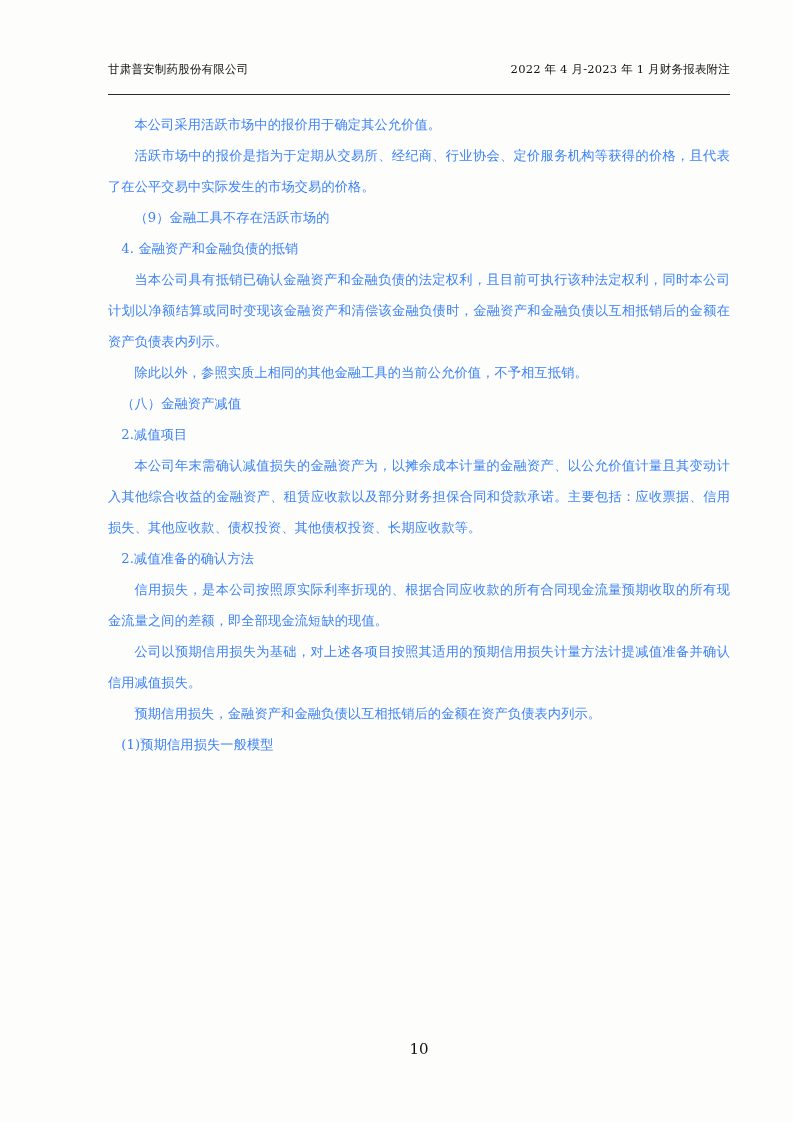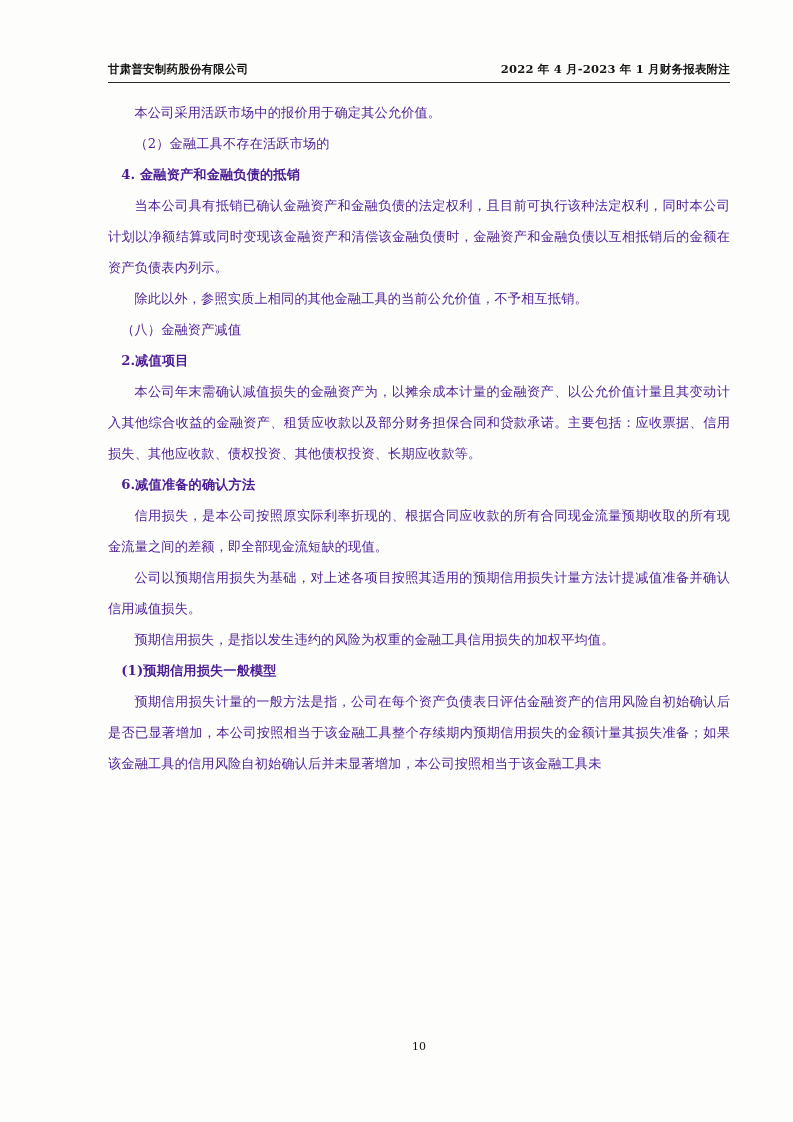--- a/index.html
+++ b/index.html
@@ -32,92 +32,90 @@
     top: 60px;
     width: 622px;
   }
   .header {
     display: flex;
     justify-content: space-between;
     align-items: flex-end;
     font-size: 11.5px;
     line-height: 18px;
     color: #141414;
-    padding-bottom: 4px;
+    padding-bottom: 16px;
     border-bottom: 1px solid #2a2a2a;
     font-family: "DejaVu Serif", "Liberation Serif", serif;
-    font-weight: bold;
   }
   .header .left {
     letter-spacing: 0.2px;
   }
   .header .right {
     letter-spacing: 0.2px;
     text-align: right;
   }
   .body-text {
     margin-top: 14px;
     font-size: 13.2px;
     line-height: 31px;
-    color: #4c1d95;
+    color: #3b82f6;
     text-align: justify;
     text-justify: inter-ideograph;
   }
   .body-text p {
     margin: 0;
     text-indent: 2em;
     letter-spacing: 0.15px;
   }
   .body-text p.noindent {
     text-indent: 0;
   }
   .body-text p.heading {
     text-indent: 1em;
     font-weight: normal;
   }
   .body-text p.sub {
     text-indent: 1em;
-    font-weight: bold;
   }
   .pagenum {
     position: absolute;
     left: 0;
     top: 980px;
     width: 622px;
     text-align: center;
-    font-size: 11px;
+    font-size: 15px;
     color: #111;
   }
 </style>
 </head>
 <body>
 
 <div class="page">
   <div class="sheet">
     <div class="content">
 
       <div class="header">
         <span class="left">甘肃普安制药股份有限公司</span>
         <span class="right">2022 年 4 月-2023 年 1 月财务报表附注</span>
       </div>
 
       <div class="body-text">
         <p class="noindent" style="text-indent:2em;">本公司采用活跃市场中的报价用于确定其公允价值。</p>
-        <p>（2）金融工具不存在活跃市场的</p>
+        <p>活跃市场中的报价是指为于定期从交易所、经纪商、行业协会、定价服务机构等获得的价格，且代表了在公平交易中实际发生的市场交易的价格。</p>
+        <p>（9）金融工具不存在活跃市场的</p>
         <p class="sub">4. 金融资产和金融负债的抵销</p>
         <p>当本公司具有抵销已确认金融资产和金融负债的法定权利，且目前可执行该种法定权利，同时本公司计划以净额结算或同时变现该金融资产和清偿该金融负债时，金融资产和金融负债以互相抵销后的金额在资产负债表内列示。</p>
         <p>除此以外，参照实质上相同的其他金融工具的当前公允价值，不予相互抵销。</p>
         <p class="heading">（八）金融资产减值</p>
         <p class="sub">2.减值项目</p>
         <p>本公司年末需确认减值损失的金融资产为，以摊余成本计量的金融资产、以公允价值计量且其变动计入其他综合收益的金融资产、租赁应收款以及部分财务担保合同和贷款承诺。主要包括：应收票据、信用损失、其他应收款、债权投资、其他债权投资、长期应收款等。</p>
-        <p class="sub">6.减值准备的确认方法</p>
+        <p class="sub">2.减值准备的确认方法</p>
         <p>信用损失，是本公司按照原实际利率折现的、根据合同应收款的所有合同现金流量预期收取的所有现金流量之间的差额，即全部现金流短缺的现值。</p>
         <p>公司以预期信用损失为基础，对上述各项目按照其适用的预期信用损失计量方法计提减值准备并确认信用减值损失。</p>
-        <p>预期信用损失，是指以发生违约的风险为权重的金融工具信用损失的加权平均值。</p>
+        <p>预期信用损失，金融资产和金融负债以互相抵销后的金额在资产负债表内列示。</p>
         <p class="sub">(1)预期信用损失一般模型</p>
-        <p>预期信用损失计量的一般方法是指，公司在每个资产负债表日评估金融资产的信用风险自初始确认后是否已显著增加，本公司按照相当于该金融工具整个存续期内预期信用损失的金额计量其损失准备；如果该金融工具的信用风险自初始确认后并未显著增加，本公司按照相当于该金融工具未</p>
       </div>
 
       <div class="pagenum">10</div>
 
     </div>
   </div>
 </div>
 
 </body></html>

